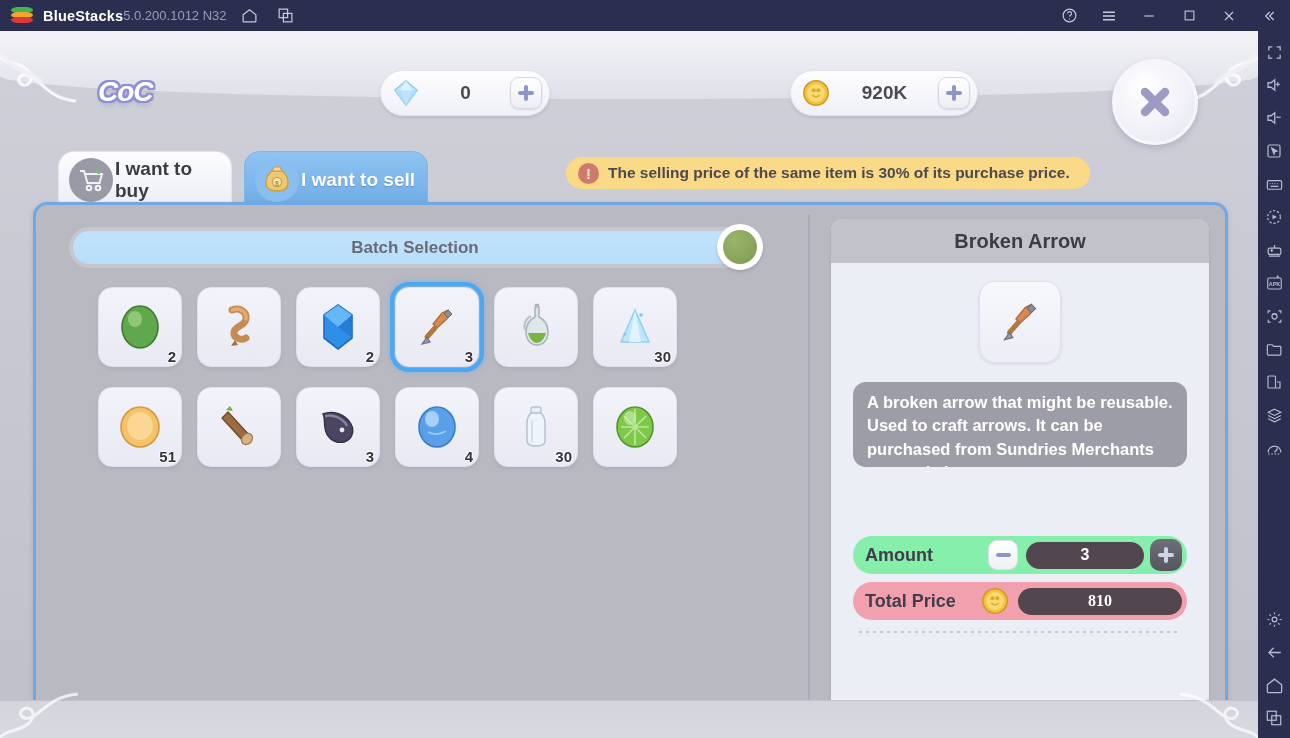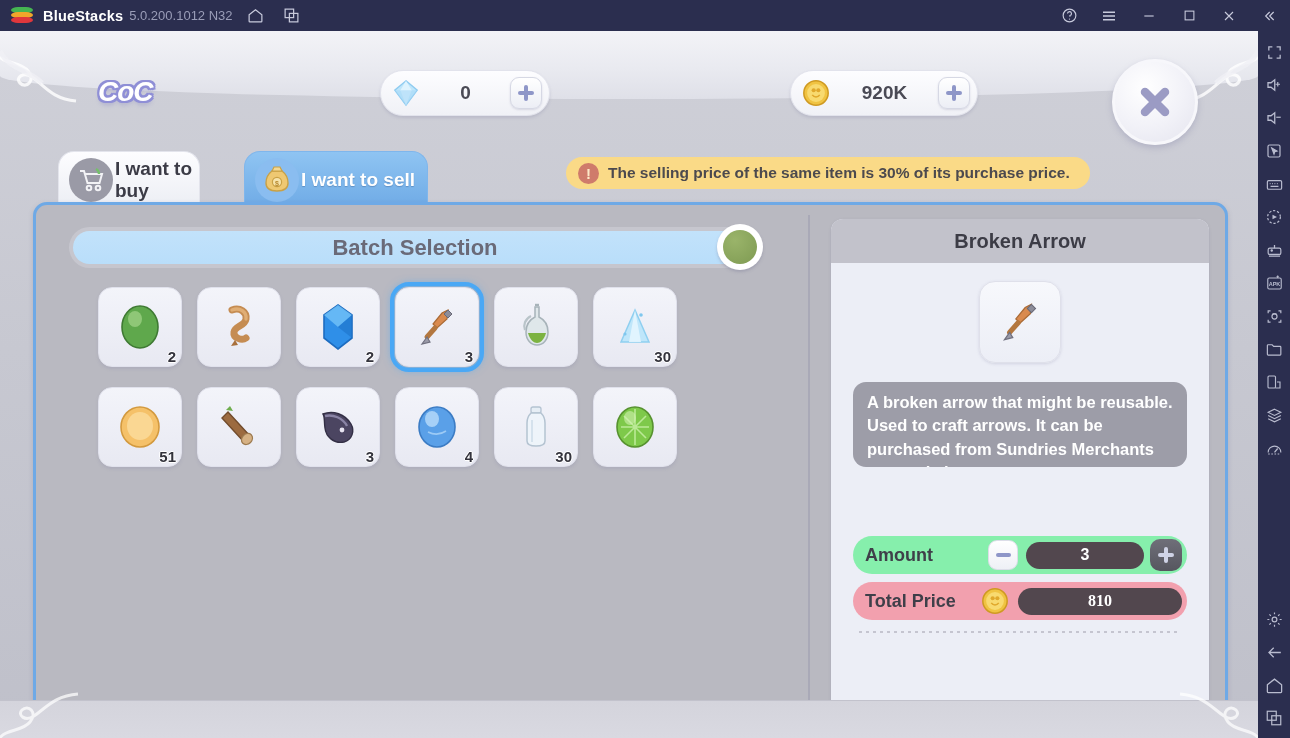--- a/index.html
+++ b/index.html
@@ -12,21 +12,21 @@
   #titlebar { position:absolute; left:0; top:0; width:1290px; height:31px;
     background:#2b2e4f; display:flex; align-items:center; }
   .bs-logo { width:22px; height:18px; margin-left:11px; position:relative; }
   .bs-logo i { position:absolute; left:0; display:block; width:22px; height:6px;
     border-radius:50% / 80%; }
   .bs-logo i.l1 { top:0; background:#45b552; }
   .bs-logo i.l2 { top:5px; background:#f0a62a; }
   .bs-logo i.l3 { top:10px; background:#e0373c; }
   .bs-title { margin-left:10px; color:#fff; font-size:14.5px; font-weight:bold;
     letter-spacing:.2px; }
-  .bs-ver { margin-left:6px; color:#9a9db8; font-size:13px; }
+  .bs-ver { color:#9a9db8; font-size:13px; }
   .tb-ico { width:26px; height:26px; margin-left:10px; display:flex;
     align-items:center; justify-content:center; color:#c9cbdd; }
   .tb-right { margin-left:auto; display:flex; align-items:center;
     padding-right:8px; }
   .tb-right .tb-ico { margin-left:14px; }
 
   
   #sidebar { position:absolute; right:0; top:31px; width:32px; height:707px;
     background:#2b2e4f; display:flex; flex-direction:column; align-items:center;
     padding-top:8px; }
@@ -79,21 +79,21 @@
   #res-coin { left:790px; width:188px; }
 
   .closebtn { position:absolute; left:1112px; top:28px; width:86px; height:86px;
     border-radius:50%; background:radial-gradient(circle at 38% 32%,#ffffff 0%,#f2f2f8 52%,#e4e4ee 100%);
     border:3px solid #f7f7fb; box-shadow:0 3px 6px rgba(130,130,165,.35);
     display:flex; align-items:center; justify-content:center; }
 
   
   .tab { position:absolute; top:120px; height:56px; border-radius:16px 16px 0 0;
     display:flex; align-items:center; padding-left:10px; }
-  #tab-buy { left:58px; width:142px;
+  #tab-buy { left:58px; width:174px;
     background:linear-gradient(180deg,#fdfdff 0%,#eceef4 100%);
     border:1px solid #e3e4ec; border-bottom:none; }
   #tab-sell { left:244px; width:184px;
     background:linear-gradient(180deg,#8fc4f2 0%,#6fabe6 100%);
     border:1px solid #7fb6ec; border-bottom:none; }
   .tab .t-ico { width:44px; height:44px; flex:0 0 44px; border-radius:50%;
     display:flex; align-items:center; justify-content:center; }
   #tab-buy .t-ico { background:#9a9aa6; }
   #tab-sell .t-ico { background:#8abdf0; }
   .tab .t-lab { font-size:19px; font-weight:bold; margin-left:2px; }
@@ -114,21 +114,21 @@
   #panel { position:absolute; left:33px; top:171px; width:1195px; height:522px;
     background:#b9b9c1; border:3px solid #6ea9e6; border-radius:14px;
     box-shadow:0 2px 5px rgba(120,120,150,.3); }
 
   
   #batchbar { position:absolute; left:33px; top:22px; width:692px; height:41px;
     border-radius:21px; background:#c6c6ce; padding:4px; }
   #batchbar .track { width:100%; height:100%; border-radius:18px;
     background:linear-gradient(180deg,#c2e2fb 0%,#b9defa 100%);
     display:flex; align-items:center; justify-content:center; }
-  #batchbar .b-lab { font-size:22px; font-weight:bold; color:#6a6a78; }
+  #batchbar .b-lab { font-size:17px; font-weight:bold; color:#6a6a78; }
   #batch-toggle { position:absolute; right:-2px; top:-3px; width:46px;
     height:46px; border-radius:50%; background:#ffffff;
     box-shadow:0 2px 3px rgba(120,120,150,.35); display:flex;
     align-items:center; justify-content:center; }
   #batch-toggle .knob { width:34px; height:34px; border-radius:50%;
     background:radial-gradient(circle at 35% 30%,#9ab46a 0%,#7e9a52 100%); }
 
   
   #grid { position:absolute; left:62px; top:82px; width:690px; height:380px;
     display:flex; flex-wrap:wrap; align-content:flex-start; gap:0px; }

